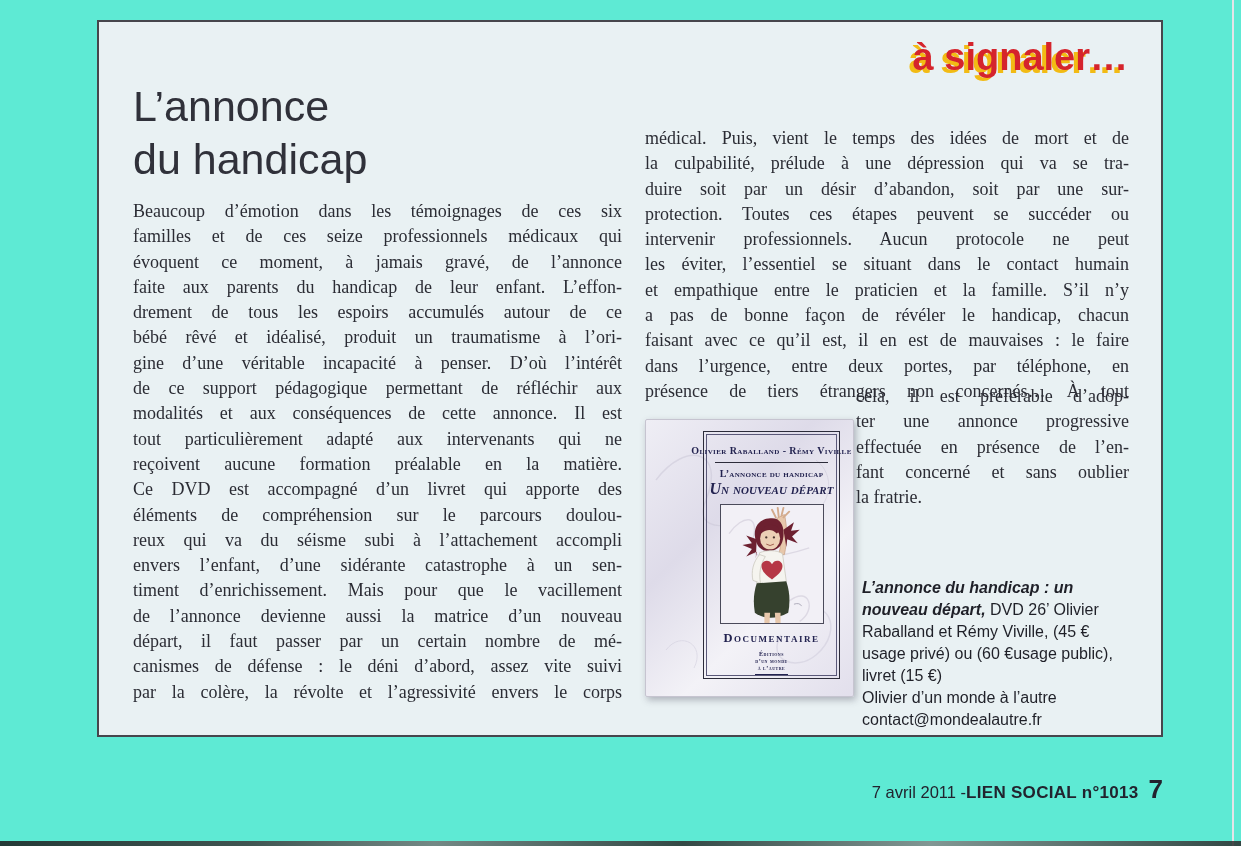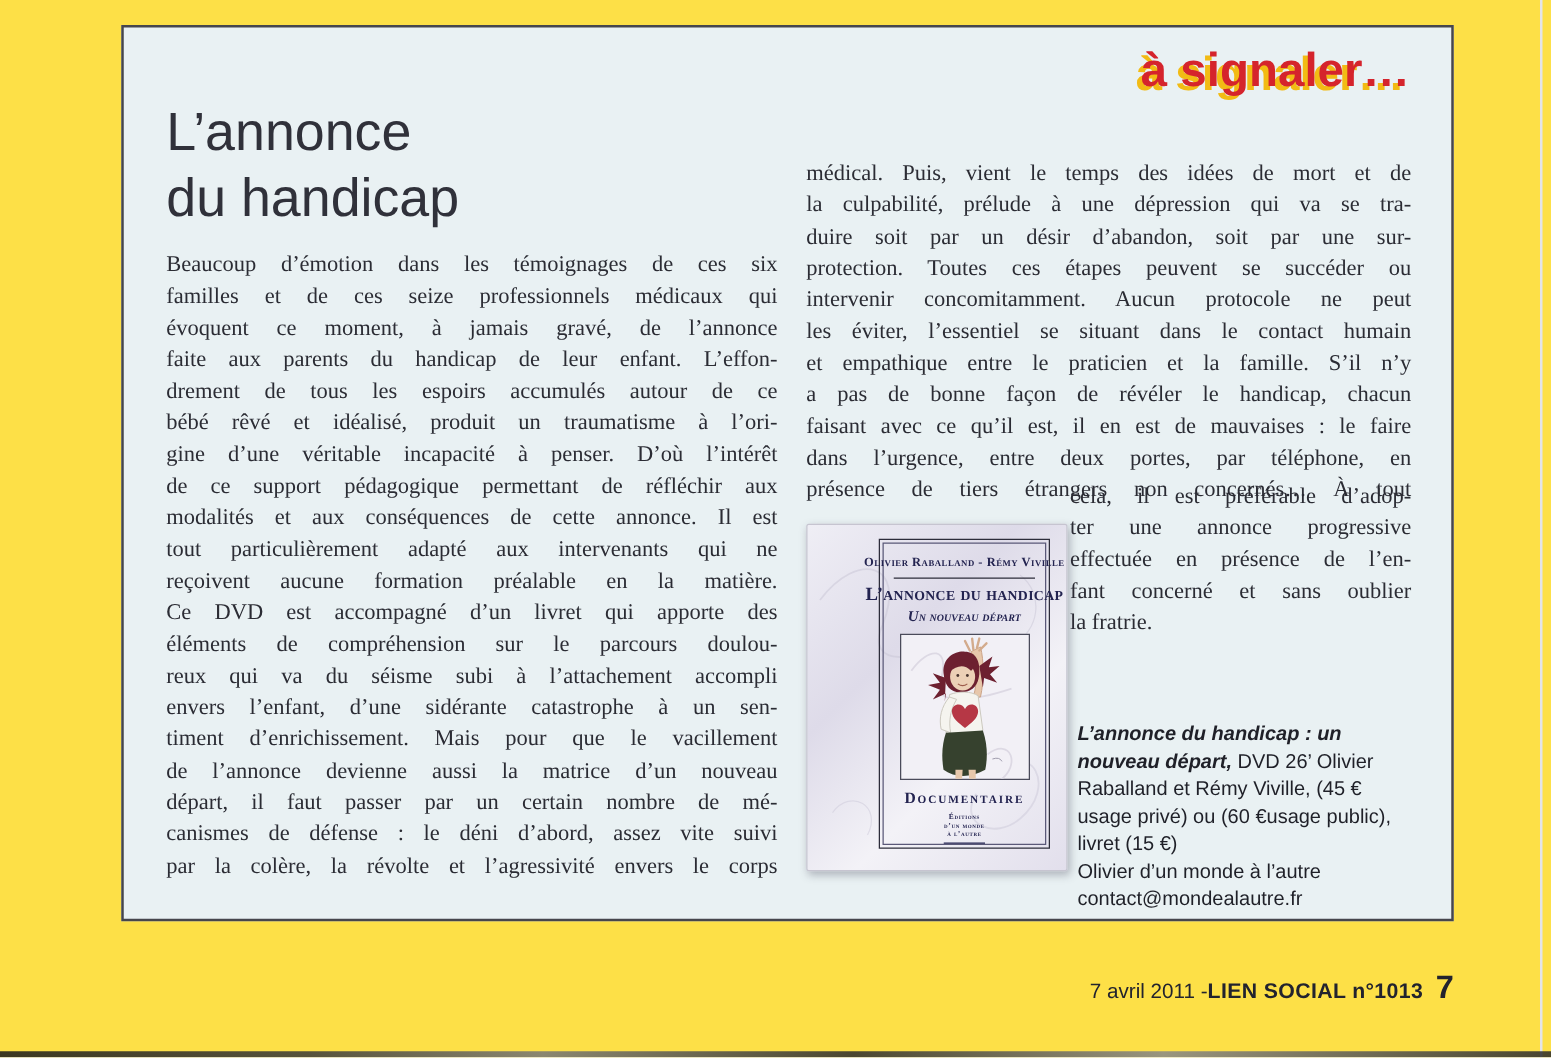--- a/index.html
+++ b/index.html
@@ -1,16 +1,16 @@
 <!DOCTYPE html>
 <html><head>
 <meta charset="utf-8">
 <style>
   html,body{margin:0;padding:0;background:#ffffff;}
-  .canvas{position:relative;width:1241px;height:846px;background:#fde047;overflow:hidden;
+  .canvas{position:relative;width:1241px;height:846px;background:#5eead4;overflow:hidden;
           font-family:"Liberation Serif",serif;}
   
   .page-box{position:absolute;left:97px;top:20px;width:1066px;height:717px;
             background:#e9f1f3;border:2px solid #46464c;box-sizing:border-box;}
   .edge-line{position:absolute;left:1232px;top:0;width:2px;height:846px;background:#e4e4e8;}
   .bottom-strip{position:absolute;left:0;bottom:0;width:100%;height:5px;
       background:linear-gradient(90deg,#1a1a1a 0%,#3a3a3a 20%,#777 35%,#2c2c2c 55%,#888 75%,#2a2a2a 100%);opacity:.85;}
 
   .section-label{position:absolute;top:36px;right:113px;
       font-family:"Liberation Sans",sans-serif;font-size:38px;font-weight:700;
@@ -33,23 +33,23 @@
       border:1px solid #c6c4d0;border-radius:2px;box-shadow:2px 3px 7px rgba(60,60,80,.35);}
   .dvd-sketch{position:absolute;inset:0;opacity:.5;}
   .dvd-frame{position:absolute;left:13px;top:11px;right:13px;bottom:17px;
       border:1px solid #2c2c3a;box-sizing:border-box;margin-left:44px;}
   .dvd-frame-inner{position:absolute;inset:2px;border:1px solid #5a5878;
       display:flex;flex-direction:column;align-items:center;}
   .dvd-authors{margin-top:10px;font-family:"Liberation Serif",serif;font-variant:small-caps;
       font-weight:700;font-size:10px;letter-spacing:.4px;color:#232350;white-space:nowrap;}
   .dvd-rule{width:88%;height:1px;background:#2c2c3a;margin:6px 0 5px 0;}
   .dvd-title{font-family:"Liberation Serif",serif;font-variant:small-caps;font-weight:700;
-      font-size:15px;letter-spacing:.3px;color:#232350;white-space:nowrap;}
+      font-size:10px;letter-spacing:.3px;color:#232350;white-space:nowrap;}
   .dvd-subtitle{font-family:"Liberation Serif",serif;font-variant:small-caps;font-style:italic;
-      font-weight:700;font-size:12px;color:#232350;margin-top:1px;white-space:nowrap;}
+      font-weight:700;font-size:16px;color:#232350;margin-top:1px;white-space:nowrap;}
   .dvd-illustration{margin-top:6px;width:102px;height:124px;border:1px solid #4a4a5a;
       background:#f2f0f6;overflow:hidden;}
   .dvd-genre{margin-top:7px;font-family:"Liberation Serif",serif;font-variant:small-caps;
       font-weight:700;font-size:12.5px;letter-spacing:1.5px;color:#232350;}
   .dvd-publisher{margin-top:5px;font-family:"Liberation Serif",serif;font-variant:small-caps;
       font-weight:700;font-size:6px;line-height:7px;letter-spacing:.5px;color:#232350;
       text-align:center;border-bottom:1px solid #232350;padding-bottom:2px;}
 
   .caption{position:absolute;left:862px;top:577px;width:272px;
       font-family:"Liberation Sans",sans-serif;font-size:16px;line-height:22px;color:#1f2028;}
@@ -98,21 +98,21 @@
       <div class="jline">départ, il faut passer par un certain nombre de mé-</div>
       <div class="jline">canismes de défense : le déni d’abord, assez vite suivi</div>
       <div class="jline">par la colère, la révolte et l’agressivité envers le corps</div>
     </div>
 
   <div class="bodycol col-right-a">
       <div class="jline">médical. Puis, vient le temps des idées de mort et de</div>
       <div class="jline">la culpabilité, prélude à une dépression qui va se tra-</div>
       <div class="jline">duire soit par un désir d’abandon, soit par une sur-</div>
       <div class="jline">protection. Toutes ces étapes peuvent se succéder ou</div>
-      <div class="jline">intervenir concomitamment. Aucun protocole ne peut</div>
+      <div class="jline">intervenir professionnels. Aucun protocole ne peut</div>
       <div class="jline">les éviter, l’essentiel se situant dans le contact humain</div>
       <div class="jline">et empathique entre le praticien et la famille. S’il n’y</div>
       <div class="jline">a pas de bonne façon de révéler le handicap, chacun</div>
       <div class="jline">faisant avec ce qu’il est, il en est de mauvaises : le faire</div>
       <div class="jline">dans l’urgence, entre deux portes, par téléphone, en</div>
       <div class="jline">présence de tiers étrangers non concernés… À tout</div>
     </div>
 
   <div class="bodycol col-right-b">
       <div class="jline">cela, il est préférable d’adop-</div>

